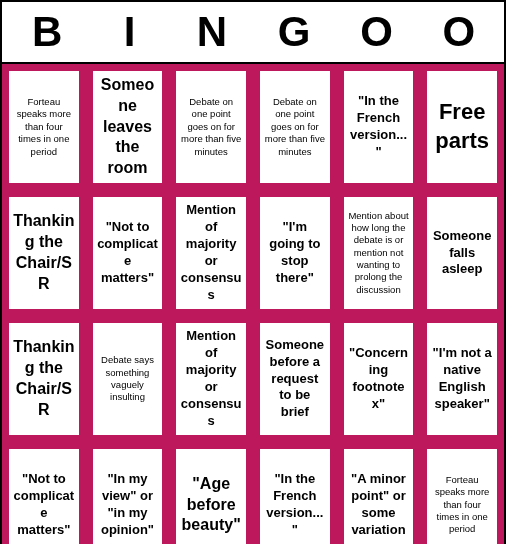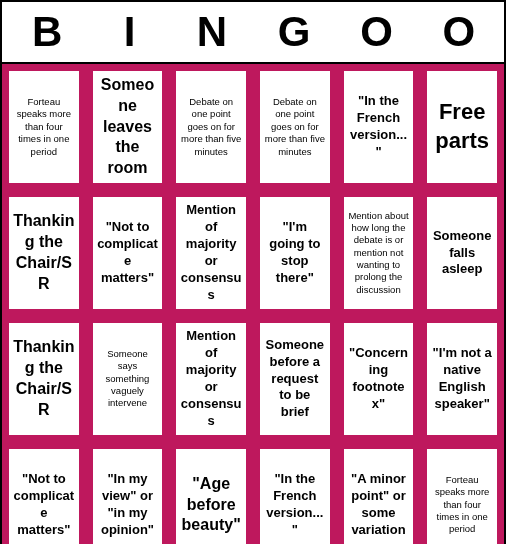--- a/index.html
+++ b/index.html
@@ -82,21 +82,21 @@
       <div class="cell small-text">Debate on one point goes on for more than five minutes</div>
       <div class="cell medium-text">"In the French version..."</div>
       <div class="cell free-space">Free parts</div>
       <div class="cell large-text">Thanking the Chair/SR</div>
       <div class="cell medium-text">"Not to complicate matters"</div>
       <div class="cell medium-text">Mention of majority or consensus</div>
       <div class="cell medium-text">"I'm going to stop there"</div>
       <div class="cell small-text">Mention about how long the debate is or mention not wanting to prolong the discussion</div>
       <div class="cell medium-text">Someone falls asleep</div>
       <div class="cell large-text">Thanking the Chair/SR</div>
-      <div class="cell small-text">Someone says something vaguely intervene</div>
+      <div class="cell small-text">Debate says something vaguely insulting</div>
       <div class="cell medium-text">Mention of majority or consensus</div>
       <div class="cell medium-text">Someone before a request to be brief</div>
       <div class="cell medium-text">"Concerning footnote x"</div>
       <div class="cell medium-text">"I'm not a native English speaker"</div>
       <div class="cell medium-text">"Not to complicate matters"</div>
       <div class="cell medium-text">"In my view" or "in my opinion"</div>
       <div class="cell large-text">"Age before beauty"</div>
       <div class="cell medium-text">"In the French version..."</div>
       <div class="cell medium-text">"A minor point" or some variation</div>
       <div class="cell small-text">Forteau speaks more than four times in one period</div>

